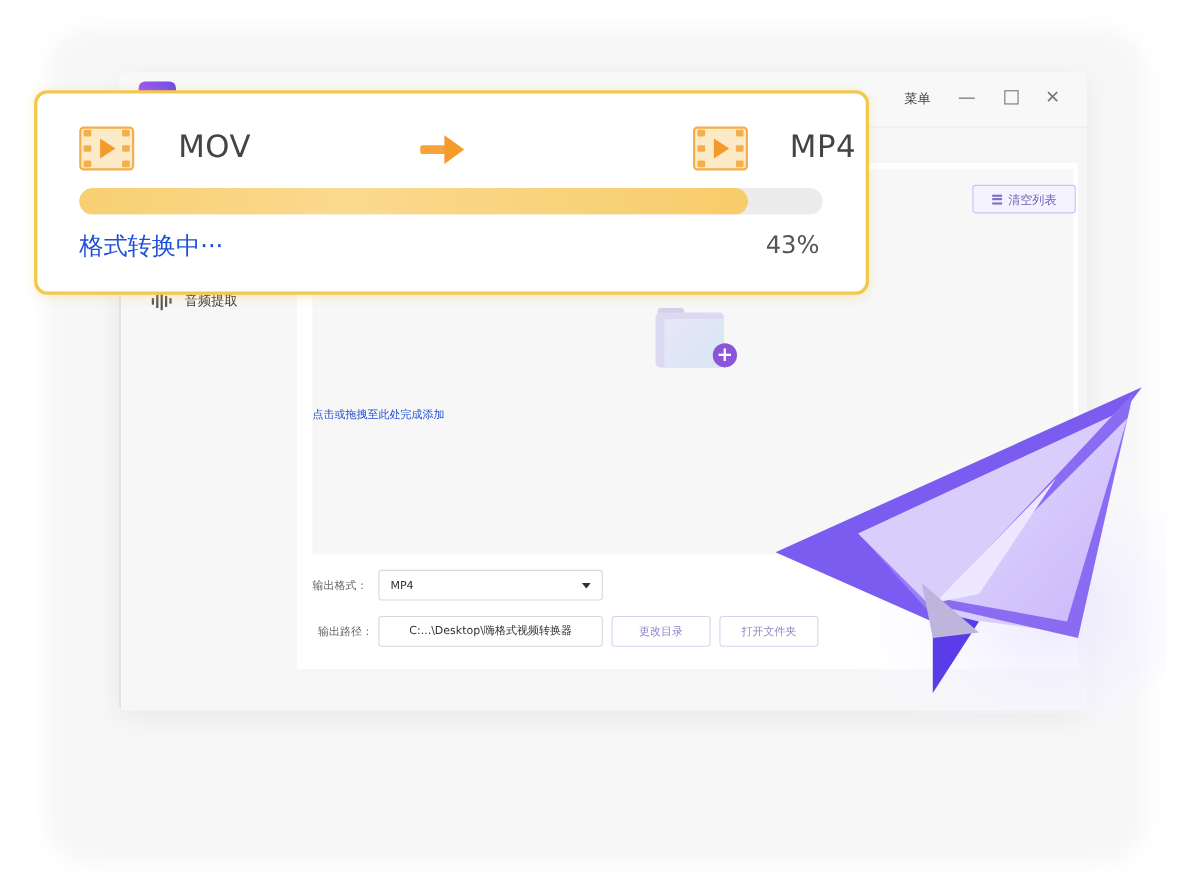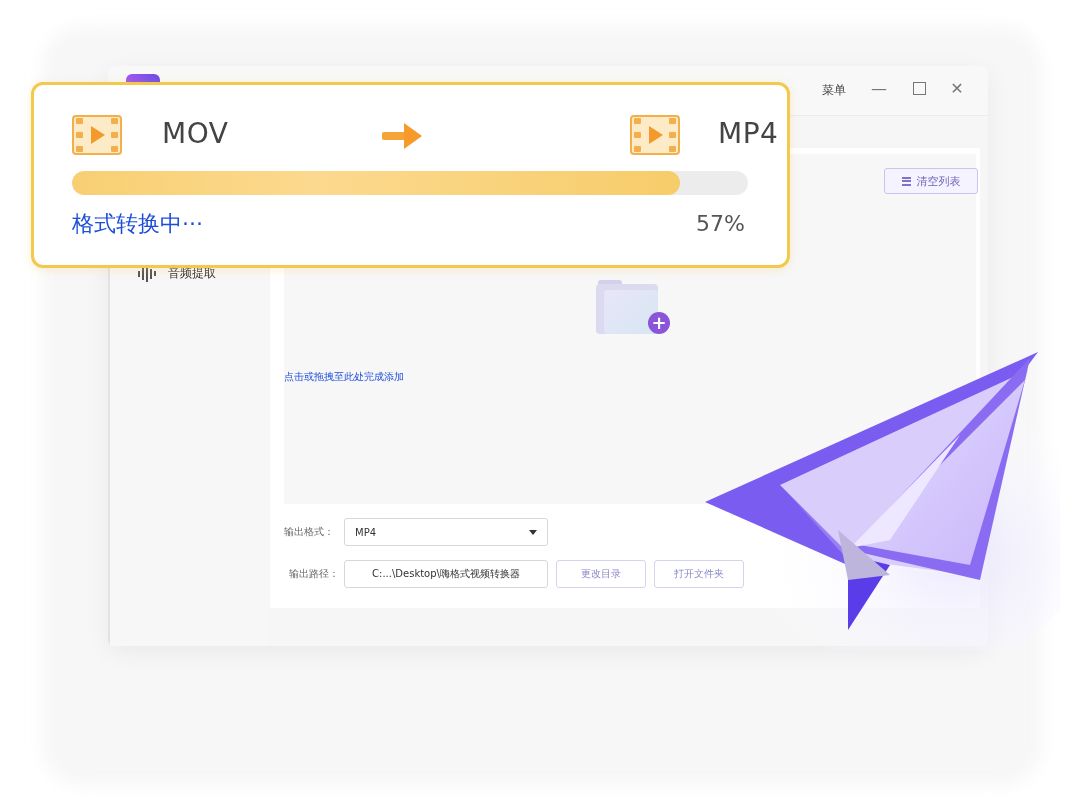--- a/index.html
+++ b/index.html
@@ -167,21 +167,21 @@
           <i></i>
         </div>
       <div class="play"></div>
     </div>
     <span class="fmt fmt-dst">MP4</span>
 
     <div class="progress-track">
       <div class="progress-fill" style="width:90%"></div>
     </div>
     <span class="status-text">格式转换中···</span>
-    <span class="percent-text">57%</span>
+    <span class="percent-text">43%</span>
   </div>
 
   <svg class="plane" viewBox="0 0 370 310">
     <defs>
       <linearGradient id="pg1" x1="0" y1="0" x2="1" y2="1">
         <stop offset="0" stop-color="#e3dbfd"></stop>
         <stop offset="1" stop-color="#c8b6fb"></stop>
       </linearGradient>
       <radialGradient id="glow" cx="0.6" cy="0.6" r="0.6">
         <stop offset="0" stop-color="#ebe6ff" stop-opacity="0.9"></stop>

